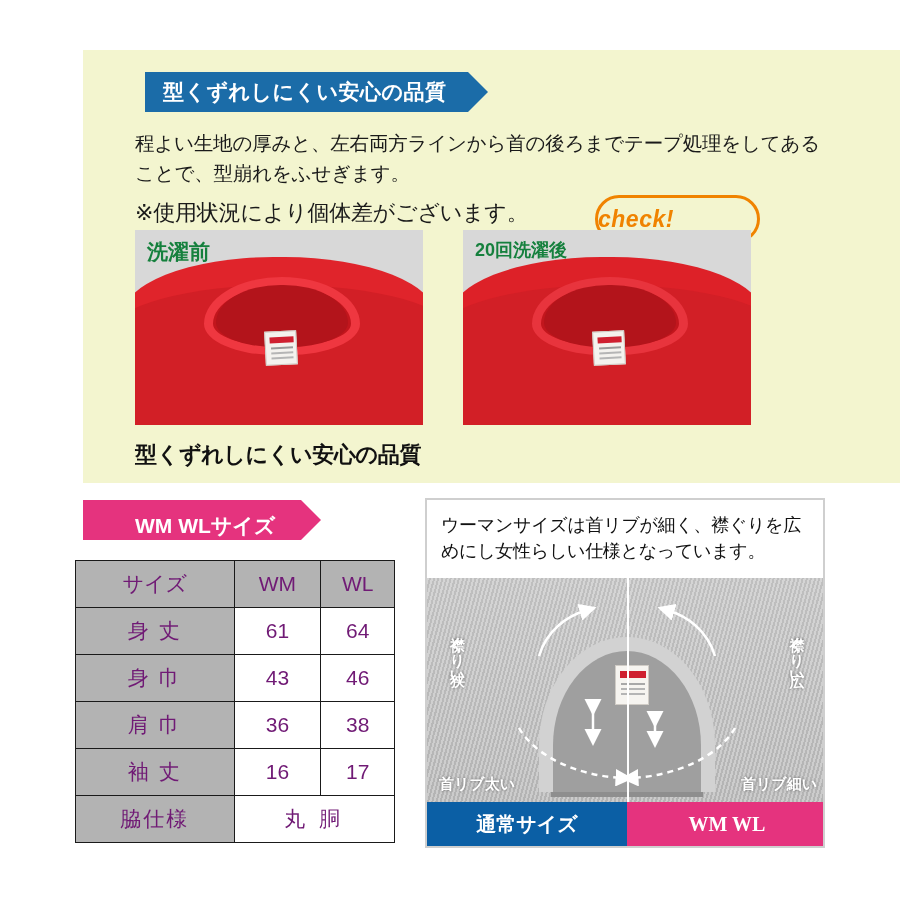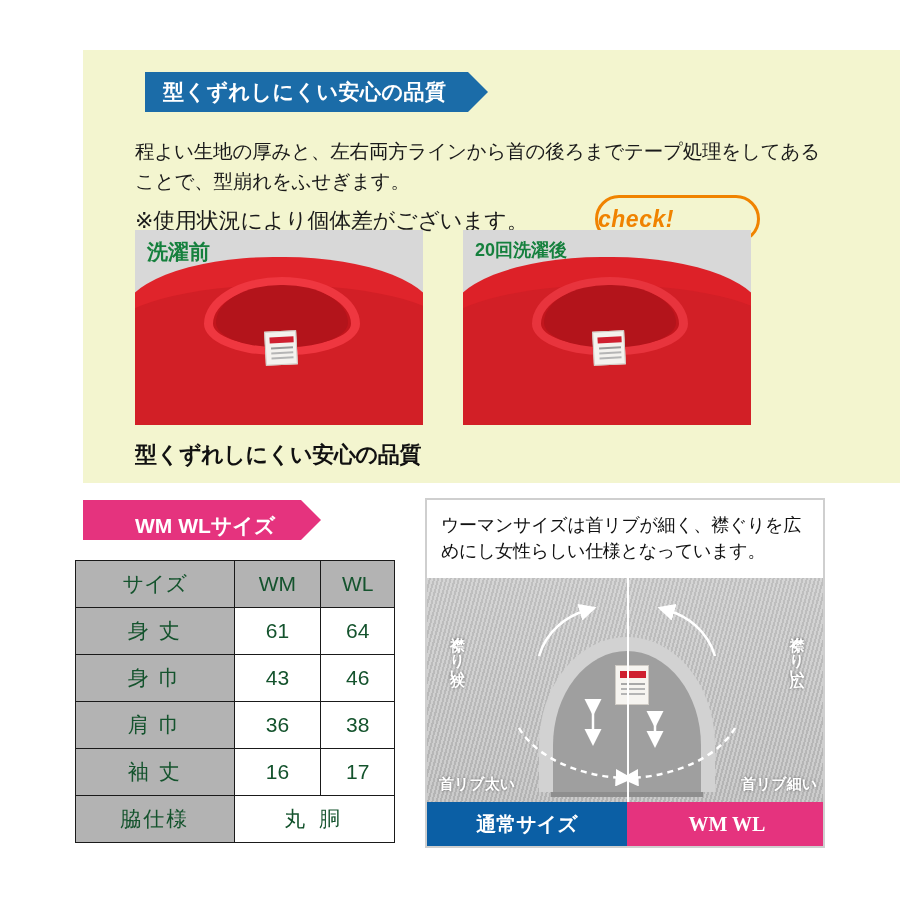--- a/index.html
+++ b/index.html
@@ -36,21 +36,20 @@
     position: absolute;
     right: -20px; top: 0;
     border-style: solid;
     border-width: 20px 0 20px 20px;
     border-color: transparent transparent transparent #1b6ca8;
   }
   .quality-body {
     position: absolute;
     left: 52px; top: 78px;
     width: 700px;
-    margin-top: 8px;
   }
   .quality-body p.lead {
     font-size: 19.5px;
     line-height: 1.55;
     color: #1a1a1a;
     letter-spacing: -0.2px;
   }
   .quality-body p.note {
     margin-top: 10px;
     font-size: 22px;
@@ -195,21 +194,21 @@
     position: absolute;
     left: 75px; top: 560px;
     width: 320px;
     border-collapse: collapse;
     background: #fff;
   }
   table.size-table th, table.size-table td {
     border: 1.6px solid #1a1a1a;
     text-align: center;
     font-size: 21px;
-    color: #14532d;
+    color: #701a75;
     height: 47px;
     font-weight: normal;
   }
   table.size-table thead th {
     background: #b3b3b3;
     font-weight: normal;
   }
   table.size-table td.rowhead {
     background: #b3b3b3;
     letter-spacing: 2px;

